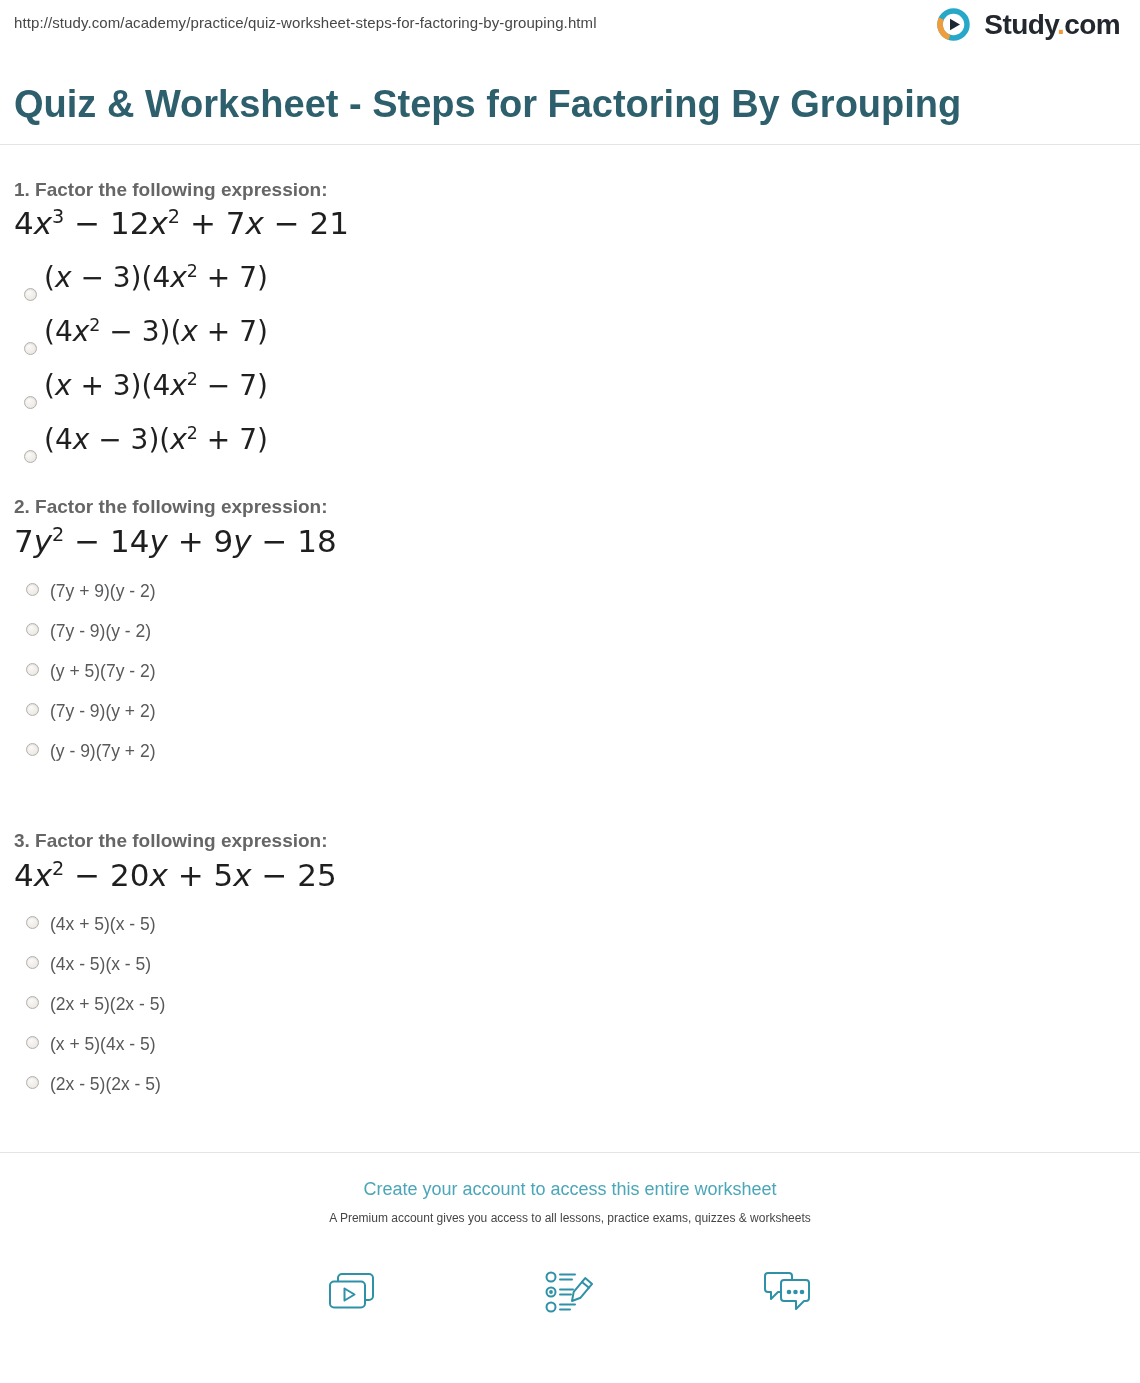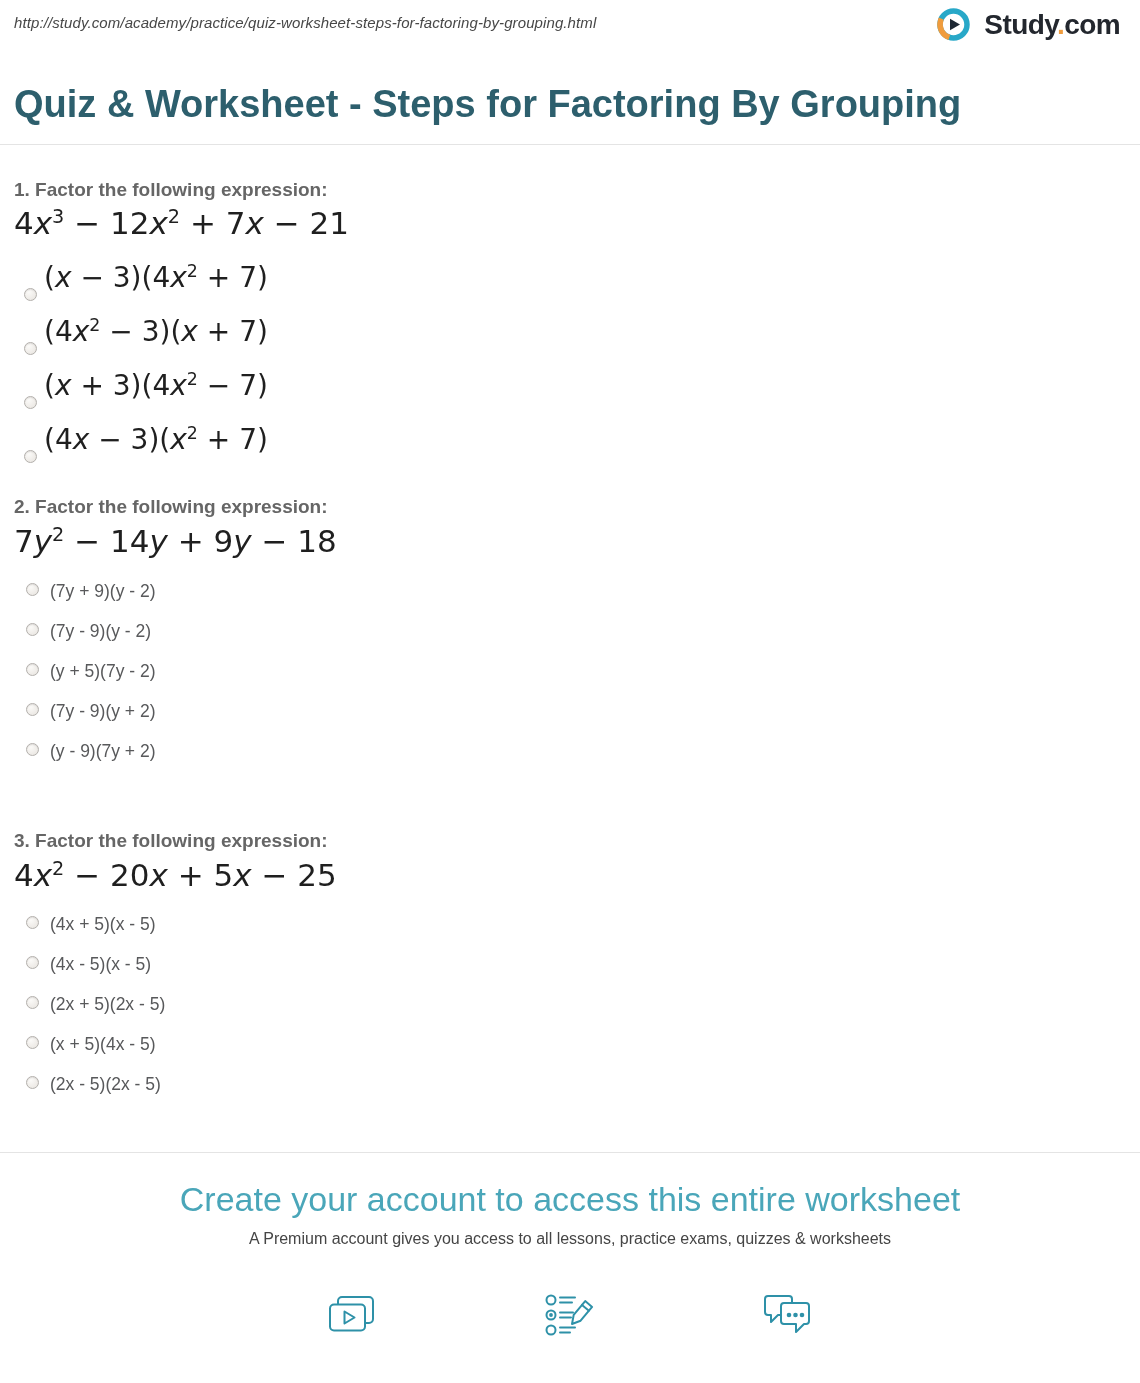--- a/index.html
+++ b/index.html
@@ -2,21 +2,21 @@
 <html><head>
 <meta charset="utf-8">
 <style>
   html,body{margin:0;padding:0;}
   body{
     width:1140px;height:1383px;background:#ffffff;position:relative;overflow:hidden;
     font-family:"Liberation Sans", sans-serif;-webkit-font-smoothing:antialiased;
   }
   
   .header{position:relative;padding:14px 20px 0 14px;height:52px;}
-  .url{font-size:15px;color:#474747;letter-spacing:.1px;font-style:italic;}
+  .url{font-size:15px;color:#474747;letter-spacing:.1px;}
   .logo{position:absolute;top:6px;right:20px;display:flex;align-items:center;gap:12px;cursor:pointer;}
   .logo-text{font-size:28px;font-weight:700;color:#23272e;letter-spacing:-.6px;line-height:1;}
   .logo-dot{color:#f09c3d;}
   
   .page-title{margin:16px 14px 0 14px;font-size:38px;font-weight:700;color:#2d5f6d;line-height:1.2;}
   .title-rule{height:1px;background:#e4e4e4;margin-top:16px;}
   
   .quiz{padding:0 14px;}
   .q-prompt{font-size:19px;font-weight:700;color:#666666;line-height:1.25;}
   .q1-prompt{margin-top:33px;}
@@ -33,22 +33,22 @@
          box-shadow:inset 0 1px 1px rgba(0,0,0,.08);}
   .math-row .radio{margin:12px 7px 0 10px;}
   .plain-row .radio{margin:0 7px 0 12px;}
   .opt-math{font-size:28px;color:#1f1f1f;line-height:46px;font-family:"DejaVu Sans",sans-serif;}
   .opt-plain{font-size:17.5px;color:#58595b;line-height:1;padding-left:4px;}
   .opts-math{margin-top:6px;}
   .opts-plain{margin-top:20px;}
   
   .bottom-rule{height:1px;background:#e4e4e4;margin-top:36px;}
   .signup{text-align:center;}
-  .signup-heading{margin-top:26px;font-size:34px;font-weight:400;color:#4aa6b9;line-height:1.2;}
-  .signup-sub{margin-top:10px;font-size:16px;color:#454545;}
+  .signup-heading{margin-top:26px;font-size:18px;font-weight:400;color:#4aa6b9;line-height:1.2;}
+  .signup-sub{margin-top:10px;font-size:12px;color:#454545;}
   .features{display:flex;justify-content:center;margin-top:34px;}
   .feature{width:218px;text-align:center;}
   .feature + .feature{margin-left:0;}
   .feature-icon{height:56px;display:flex;align-items:flex-end;justify-content:center;}
   svg .st{stroke:#2e91a8;stroke-width:2;fill:none;stroke-linejoin:round;stroke-linecap:round;}
   svg .stf{fill:#ffffff;stroke:#2e91a8;stroke-width:2;stroke-linejoin:round;stroke-linecap:round;}
   svg .dot{fill:#2e91a8;stroke:none;}
 </style>
 </head>
 <body>

